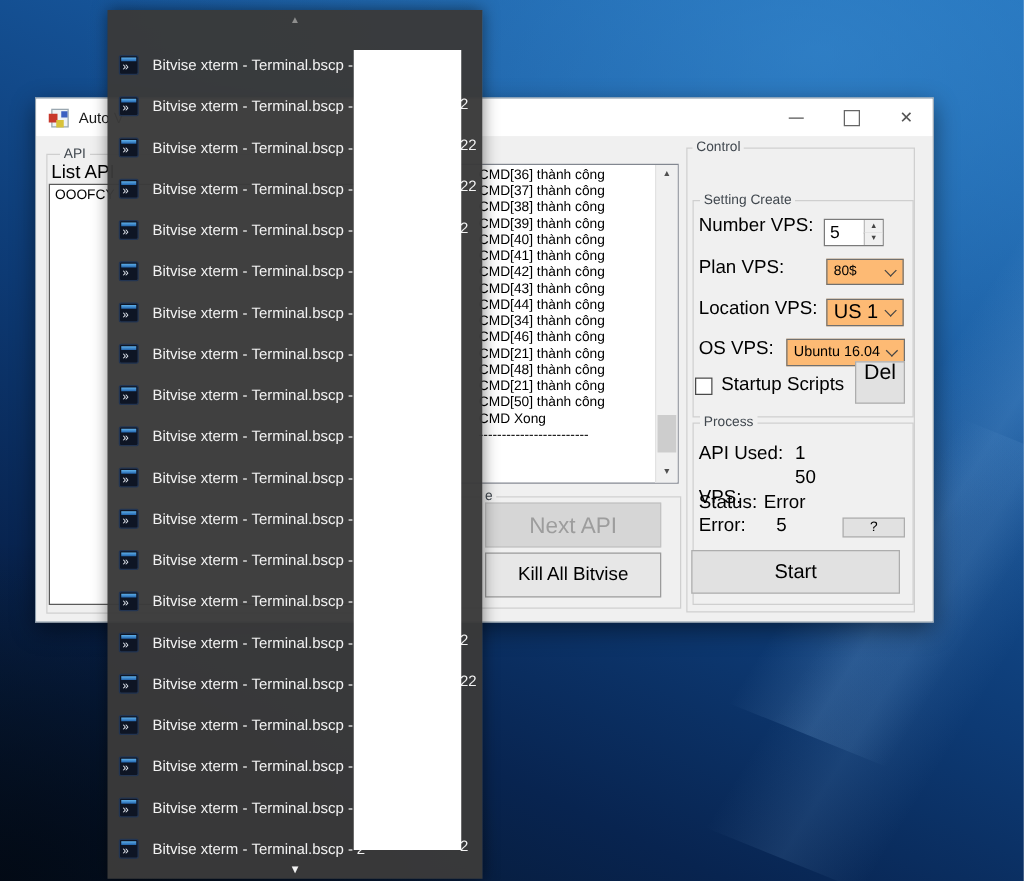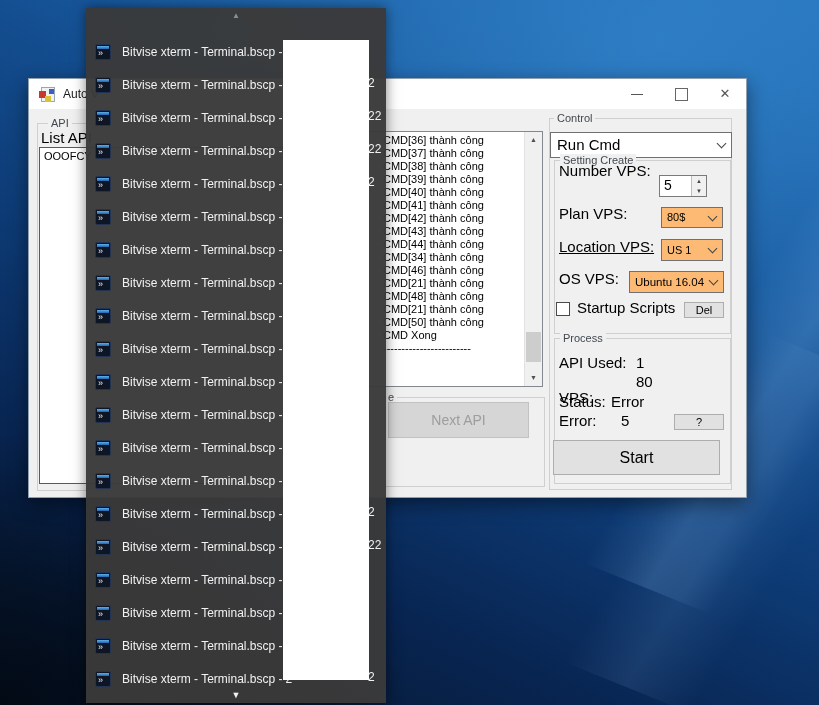--- a/index.html
+++ b/index.html
@@ -53,56 +53,56 @@
   #log-lines{position:absolute;left:0;top:2px;right:18px;bottom:2px;overflow:hidden;
     padding-left:51px;font-size:11px;line-height:13px;color:#000;white-space:nowrap;}
   #log-scrollbar{position:absolute;right:0;top:0;bottom:0;width:17px;background:#f0f0f0;border-left:1px solid #e2e2e2;}
   .sb-arrow{position:absolute;left:0;width:17px;height:16px;text-align:center;color:#505050;font-size:7px;line-height:16px;}
   .sb-arrow.up{top:0;} .sb-arrow.down{bottom:0;}
   #log-scroll-thumb{position:absolute;left:1px;right:1px;top:200px;height:30px;background:#cdcdcd;}
 
   
   #actions-group{left:300px;top:288px;width:216px;height:90px;}
   #actions-group-label{left:356px;top:282px;}
-  .btn{position:absolute;box-sizing:border-box;text-align:center;font-size:14px;color:#000;
+  .btn{position:absolute;box-sizing:border-box;text-align:center;font-size:18px;color:#000;
     background:#e7e7e7;border:1px solid #9c9c9c;}
   #next-api-btn{left:359px;top:293px;width:141px;height:36px;line-height:34px;
     background:#d6d6d6;border:1px solid #c2c2c2;color:#9d9d9d;}
   #kill-all-btn{left:359px;top:333px;width:141px;height:36px;line-height:34px;font-size:15px;}
 
   
   #control-group{left:520px;top:9px;width:183px;height:372px;}
   #control-group-label{left:525px;top:3px;position:absolute;}
   .combo{position:absolute;box-sizing:border-box;border:1px solid #707070;background:#fdba74;
     color:#000;overflow:hidden;}
   .combo .chev{position:absolute;right:6px;top:50%;width:6px;height:6px;margin-top:-5px;
     border-right:1px solid #444;border-bottom:1px solid #444;transform:rotate(45deg);}
   #runcmd-combo{left:521px;top:23px;width:182px;height:26px;background:#fff;font-size:15px;
     line-height:24px;padding-left:6px;}
   #setting-group{left:525px;top:51px;width:177px;height:174px;}
   #setting-group-label{left:531px;top:45px;position:absolute;text-align:right;}
   .fld-label{position:absolute;font-size:15px;color:#000;white-space:nowrap;}
-  #number-vps-label{left:530px;top:53px;text-align:right;}
+  #number-vps-label{left:530px;top:63px;text-align:right;}
   #spinner{position:absolute;left:630px;top:66px;width:48px;height:22px;background:#fff;
     border:1px solid #7a7a7a;box-sizing:border-box;}
   #spinner-value{position:absolute;left:4px;top:1px;font-size:14px;color:#000;}
   .spin-btn{position:absolute;right:0;width:14px;height:10px;background:#f0f0f0;border-left:1px solid #bdbdbd;
     text-align:center;font-size:6px;line-height:10px;color:#444;}
   .spin-btn.up{top:0;border-bottom:1px solid #bdbdbd;}
   .spin-btn.down{bottom:0;}
   #plan-vps-label{left:530px;top:96px;text-align:center;}
   #plan-vps-combo{left:632px;top:98px;width:62px;height:21px;font-size:11px;line-height:19px;padding-left:5px;}
-  #location-vps-label{left:530px;top:129px;text-decoration:underline;}
-  #location-vps-combo{left:632px;top:130px;width:62px;height:22px;font-size:11px;line-height:20px;padding-left:5px;}
+  #location-vps-label{left:530px;top:129px;}
+  #location-vps-combo{left:632px;top:130px;width:62px;height:22px;font-size:16px;line-height:20px;padding-left:5px;}
   #os-vps-label{left:530px;top:161px;}
   #os-vps-combo{left:600px;top:162px;width:95px;height:22px;font-size:11.5px;line-height:20px;padding-left:5px;}
   #startup-checkbox{position:absolute;left:527px;top:193px;width:14px;height:14px;background:#fff;
     border:1px solid #4a4a4a;box-sizing:border-box;}
   #startup-label{left:548px;top:190px;}
-  #del-btn{left:655px;top:193px;width:40px;height:16px;font-size:11px;line-height:15px;background:#e1e1e1;border:1px solid #adadad;}
+  #del-btn{left:655px;top:180px;width:40px;height:34px;font-size:17px;line-height:15px;background:#e1e1e1;border:1px solid #adadad;}
   #process-group{left:525px;top:229px;width:177px;height:146px;}
   #process-group-label{left:531px;top:223px;position:absolute;}
   #api-used-label{left:530px;top:245px;} #api-used-value{left:607px;top:245px;}
   #vps-label{left:530px;top:280px;}      #vps-value{left:607px;top:264px;}
   #status-label{left:530px;top:284px;}   #status-value{left:582px;top:284px;}
   #error-label{left:530px;top:303px;}    #error-value{left:592px;top:303px;}
   #help-btn{left:645px;top:305px;width:50px;height:16px;font-size:11px;line-height:14px;background:#e1e1e1;border:1px solid #adadad;}
   #start-btn{left:524px;top:331px;width:167px;height:35px;font-size:16px;line-height:33px;background:#e1e1e1;border:1px solid #adadad;}
 
   
@@ -181,27 +181,24 @@
         <div id="log-scrollbar">
           <div class="sb-arrow up">▲</div>
           <div id="log-scroll-thumb"></div>
           <div class="sb-arrow down">▼</div>
         </div>
       </div>
 
       <div class="groupbox" id="actions-group"></div>
       <span class="group-label" id="actions-group-label">e</span>
       <div class="btn" id="next-api-btn">Next API</div>
+      <div class="btn" id="kill-all-btn">Kill All Bitvise</div>
 
       <div class="groupbox" id="control-group"></div>
       <span class="group-label" id="control-group-label">Control</span>
-      <div class="combo" id="runcmd-combo">
-        <span>Run Cmd</span>
-        <span class="chev"></span>
-      </div>
 
       <div class="groupbox" id="setting-group"></div>
       <span class="group-label" id="setting-group-label">Setting Create</span>
 
       <span class="fld-label" id="number-vps-label">Number VPS:</span>
       <div id="spinner">
         <span id="spinner-value">5</span>
         <span class="spin-btn up">▲</span>
         <span class="spin-btn down">▼</span>
       </div>
@@ -226,21 +223,21 @@
 
       <span id="startup-checkbox"></span>
       <span class="fld-label" id="startup-label">Startup Scripts</span>
       <div class="btn" id="del-btn">Del</div>
 
       <div class="groupbox" id="process-group"></div>
       <span class="group-label" id="process-group-label">Process</span>
       <span class="fld-label" id="api-used-label">API Used:</span>
       <span class="fld-label" id="api-used-value">1</span>
       <span class="fld-label" id="vps-label">VPS:</span>
-      <span class="fld-label" id="vps-value">80</span>
+      <span class="fld-label" id="vps-value">50</span>
       <span class="fld-label" id="status-label">Status:</span>
       <span class="fld-label" id="status-value">Error</span>
       <span class="fld-label" id="error-label">Error:</span>
       <span class="fld-label" id="error-value">5</span>
       <div class="btn" id="help-btn">?</div>
       <div class="btn" id="start-btn">Start</div>
     </div>
   </div>
 
   <div id="window-list">

